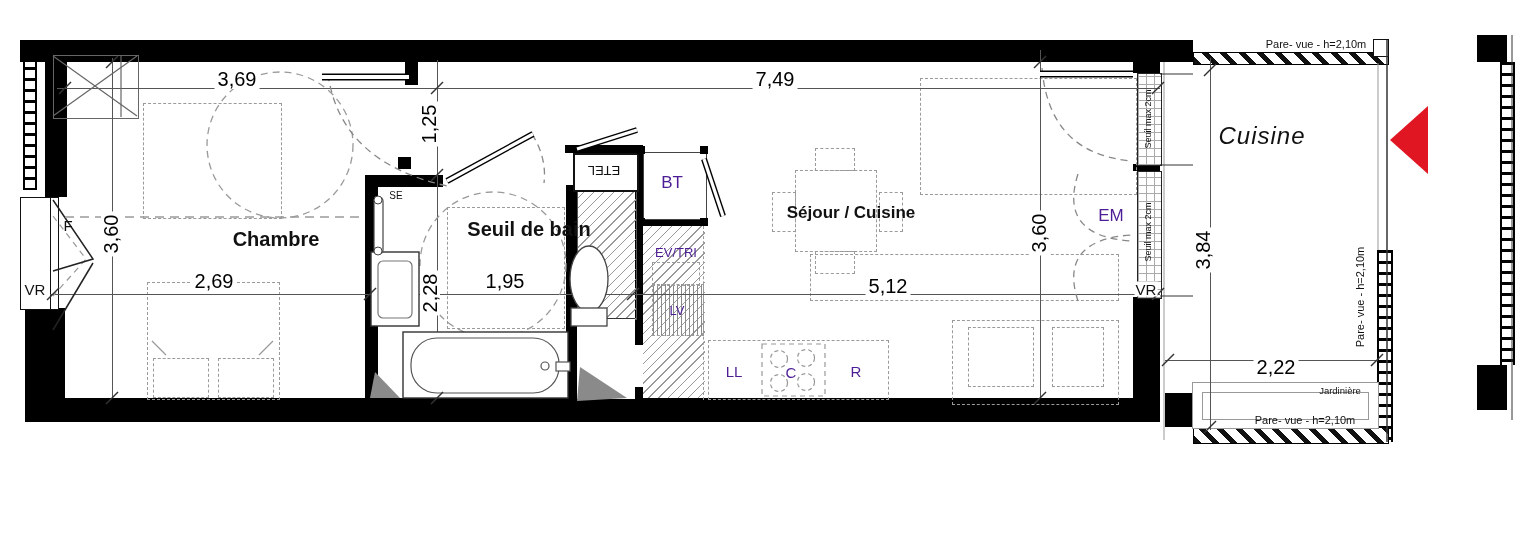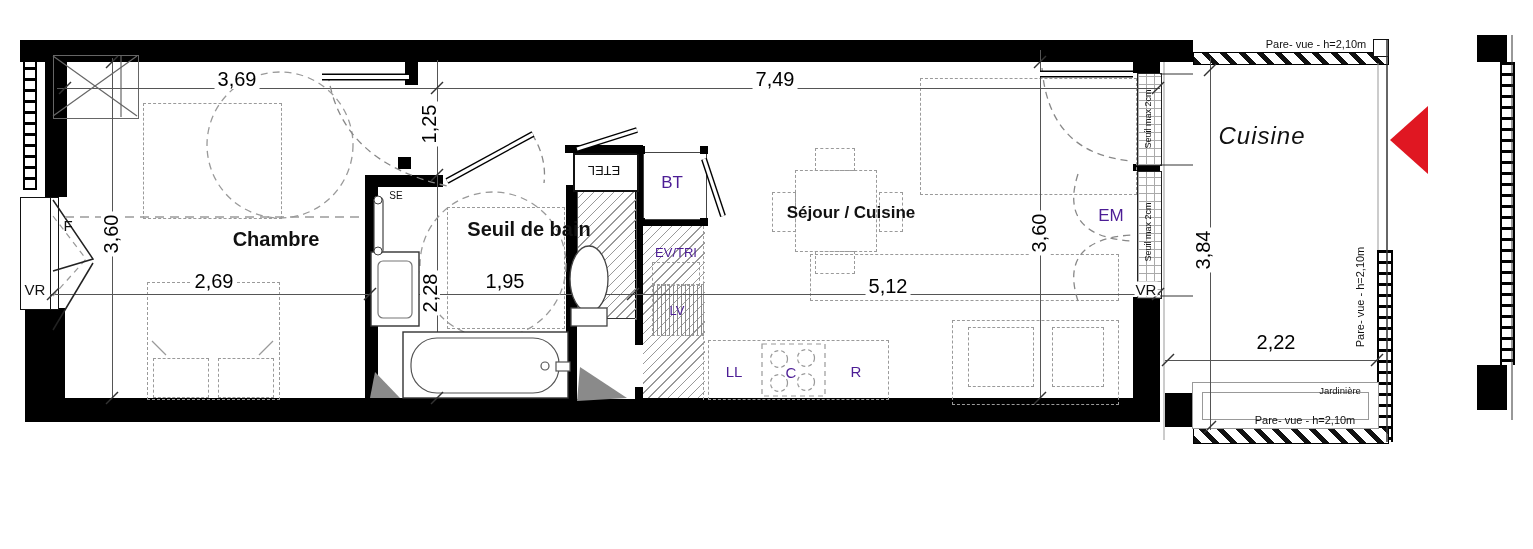--- a/index.html
+++ b/index.html
@@ -224,21 +224,21 @@
   <div class="dlabel" style="left:237px;top:79px">3,69</div>
   <div class="dlabel" style="left:775px;top:79px">7,49</div>
   <div class="dlabel rot" style="left:429px;top:124px">1,25</div>
   <div class="dlabel rot" style="left:111px;top:234px">3,60</div>
   <div class="dlabel" style="left:214px;top:281px">2,69</div>
   <div class="dlabel" style="left:505px;top:281px">1,95</div>
   <div class="dlabel rot" style="left:430px;top:293px">2,28</div>
   <div class="dlabel" style="left:888px;top:286px">5,12</div>
   <div class="dlabel rot" style="left:1039px;top:233px">3,60</div>
   <div class="dlabel rot" style="left:1203px;top:250px">3,84</div>
-  <div class="dlabel" style="left:1276px;top:342px">2,22</div>
+  <div class="dlabel" style="left:1276px;top:367px">2,22</div>
 
   <div class="slabel" style="left:68px;top:225px;font-size:15px">F</div>
   <div class="slabel" style="left:35px;top:289px;font-size:15px">VR</div>
   <div class="slabel" style="left:1146px;top:289px;font-size:15px;background:#fff;padding:0 1px">VR</div>
   <div class="slabel" style="left:396px;top:196px;font-size:10px">SE</div>
   <div class="slabel rot180" style="left:604px;top:170px;font-size:13px">ETEL</div>
   <div class="slabel gray" style="left:672px;top:182px;font-size:17px">BT</div>
   <div class="slabel gray" style="left:676px;top:252px;font-size:13px">EV/TRI</div>
   <div class="slabel gray" style="left:677px;top:310px;font-size:13px">LV</div>
   <div class="slabel gray" style="left:734px;top:371px;font-size:15px">LL</div>

